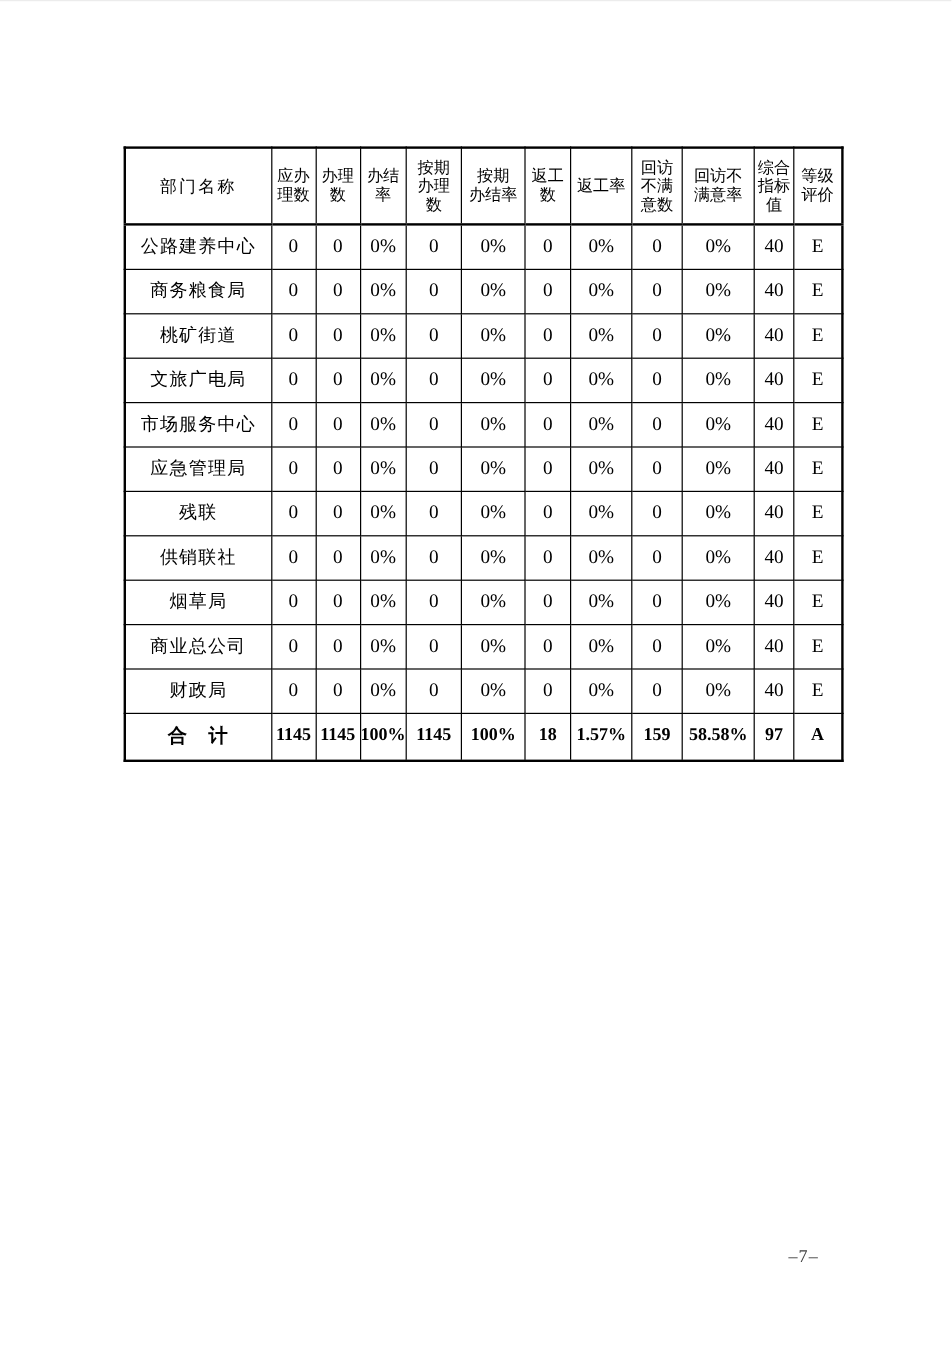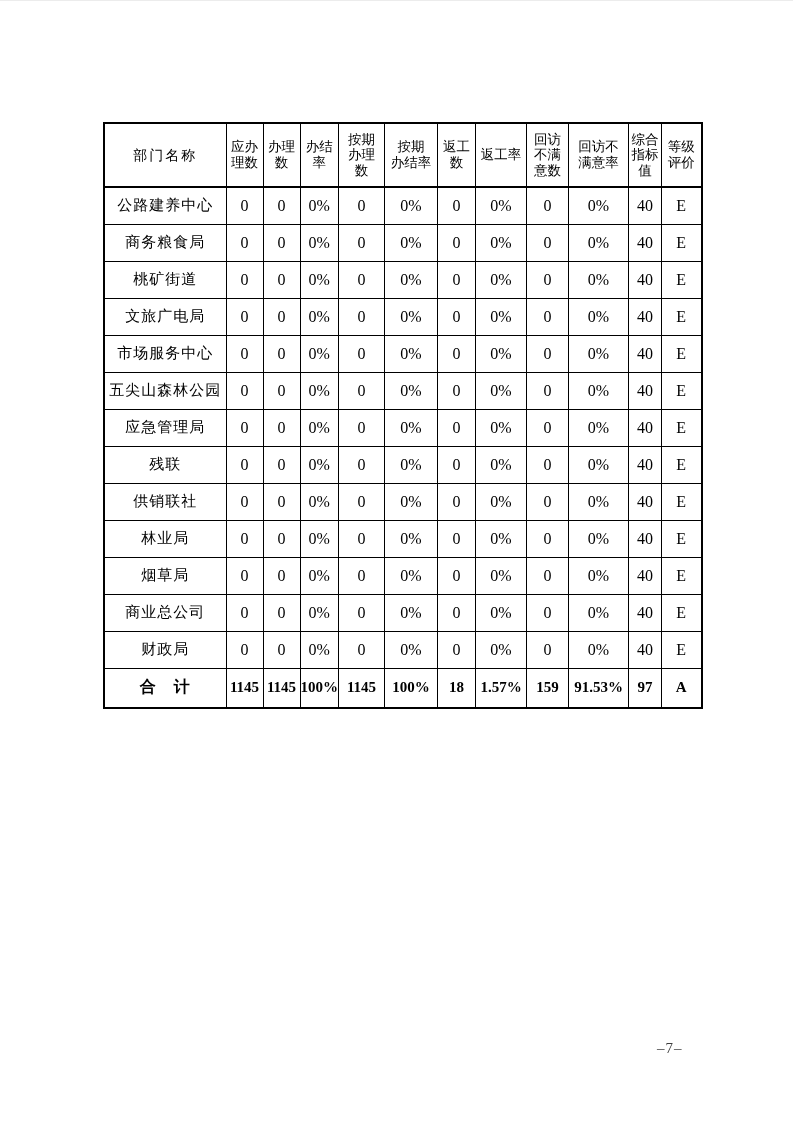--- a/index.html
+++ b/index.html
@@ -202,34 +202,20 @@
     <td>0%</td>
     <td>0</td>
     <td>0%</td>
     <td>0</td>
     <td>0%</td>
     <td>40</td>
     <td>E</td>
   </tr>
 
 
-  <tr>
-    <td class="dept">五尖山森林公园</td>
-    <td>0</td>
-    <td>0</td>
-    <td>0%</td>
-    <td>0</td>
-    <td>0%</td>
-    <td>0</td>
-    <td>0%</td>
-    <td>0</td>
-    <td>0%</td>
-    <td>40</td>
-    <td>E</td>
-  </tr>
 
   <tr>
     <td class="dept">应急管理局</td>
     <td>0</td>
     <td>0</td>
     <td>0%</td>
     <td>0</td>
     <td>0%</td>
     <td>0</td>
     <td>0%</td>
@@ -262,34 +248,20 @@
     <td>0</td>
     <td>0%</td>
     <td>0</td>
     <td>0%</td>
     <td>0</td>
     <td>0%</td>
     <td>40</td>
     <td>E</td>
   </tr>
 
-  <tr>
-    <td class="dept">林业局</td>
-    <td>0</td>
-    <td>0</td>
-    <td>0%</td>
-    <td>0</td>
-    <td>0%</td>
-    <td>0</td>
-    <td>0%</td>
-    <td>0</td>
-    <td>0%</td>
-    <td>40</td>
-    <td>E</td>
-  </tr>
 
   <tr>
     <td class="dept">烟草局</td>
     <td>0</td>
     <td>0</td>
     <td>0%</td>
     <td>0</td>
     <td>0%</td>
     <td>0</td>
     <td>0%</td>
@@ -334,21 +306,21 @@
       <tr>
         <td class="dept">合　计</td>
         <td>1145</td>
         <td>1145</td>
         <td>100%</td>
         <td>1145</td>
         <td>100%</td>
         <td>18</td>
         <td>1.57%</td>
         <td>159</td>
-        <td>91.53%</td>
+        <td>58.58%</td>
         <td>97</td>
         <td>A</td>
       </tr>
     </tfoot>
   </table>
 
   <div class="page-number">–7–</div>
 
 </div>
 

